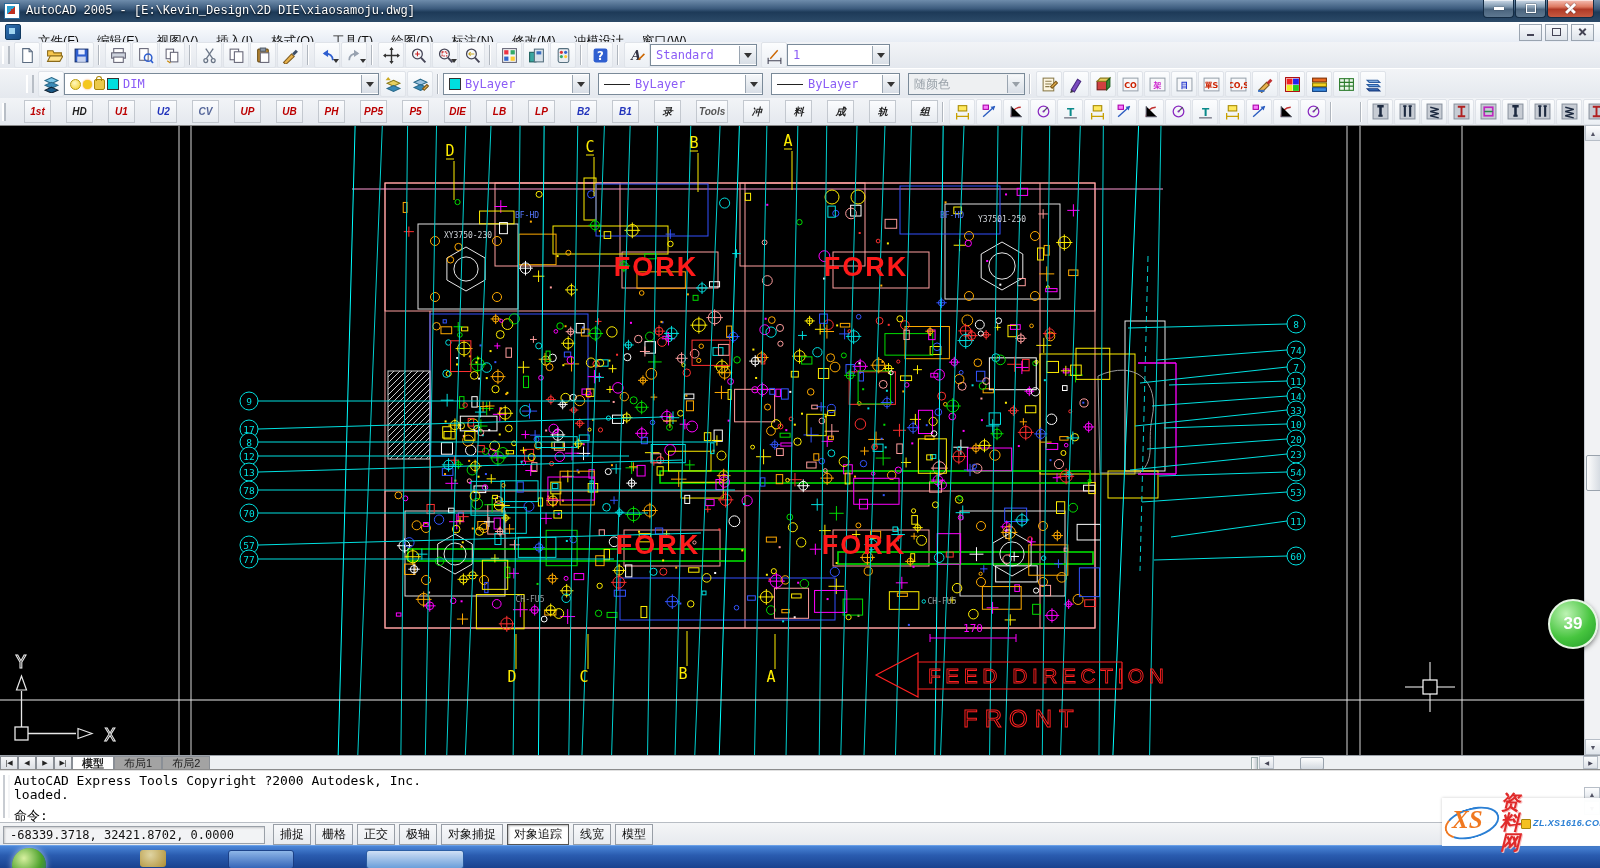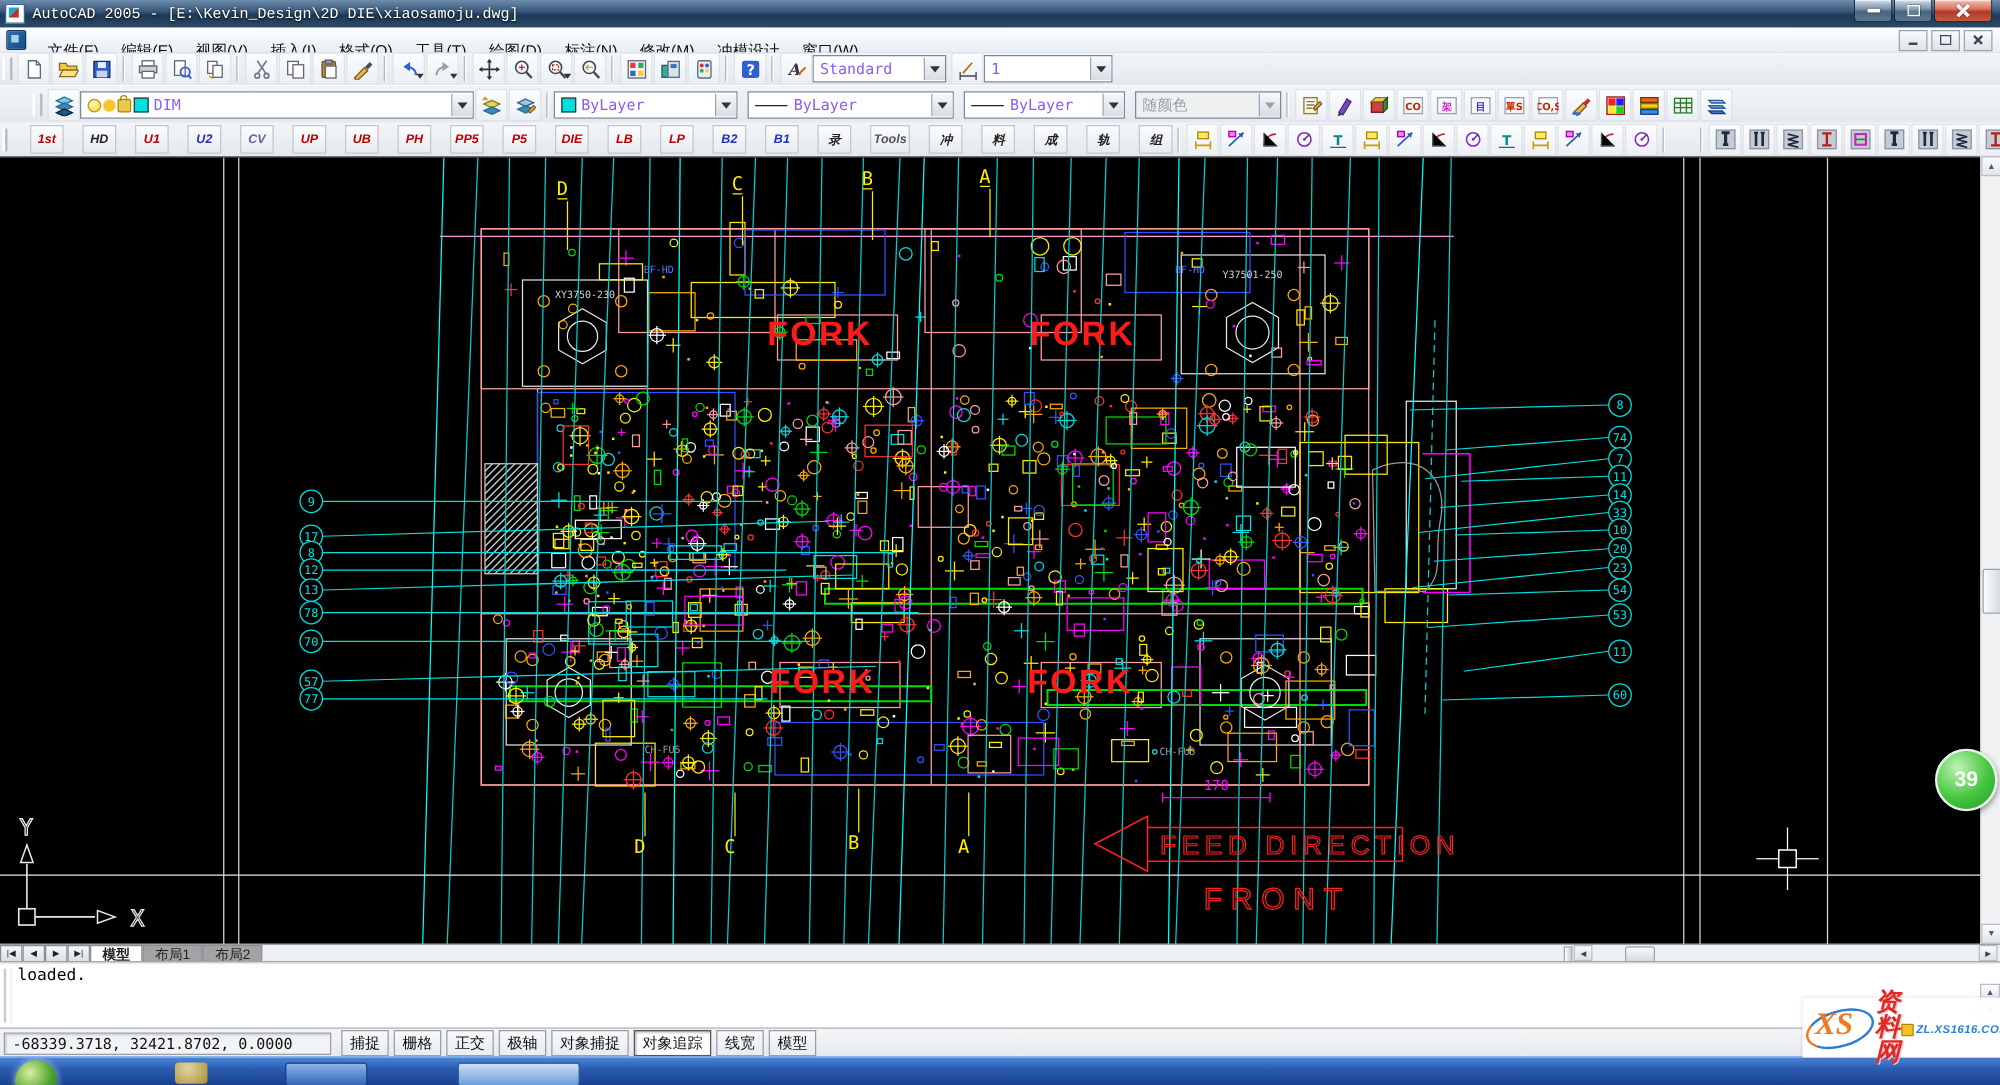--- a/index.html
+++ b/index.html
@@ -2130,21 +2130,23 @@
       <div class="hsc-split"></div>
       <div class="hsc-left hsc-btn">◀</div>
       <div class="hthumb"></div>
       <div class="hsc-right hsc-btn">▶</div>
     </div>
   </div>
 
   <div class="cmdarea">
     <div class="cmd-grip"></div>
     <div class="cmdlines" id="cmd-lines">
+        <div class="cmdline">AutoCAD Express Tools Copyright ?2000 Autodesk, Inc.</div>
         <div class="cmdline">loaded.</div>
+        <div class="cmdline cmdprompt">命令:</div>
       </div>
     <div class="cmd-sb">
       <div class="sbbtn">▲</div>
       <div class="sbbtn">▼</div>
     </div>
   </div>
 
   <div class="statusbar">
     <div class="coords">-68339.3718, 32421.8702, 0.0000</div>
     <div class="sbtns" id="status-buttons">

